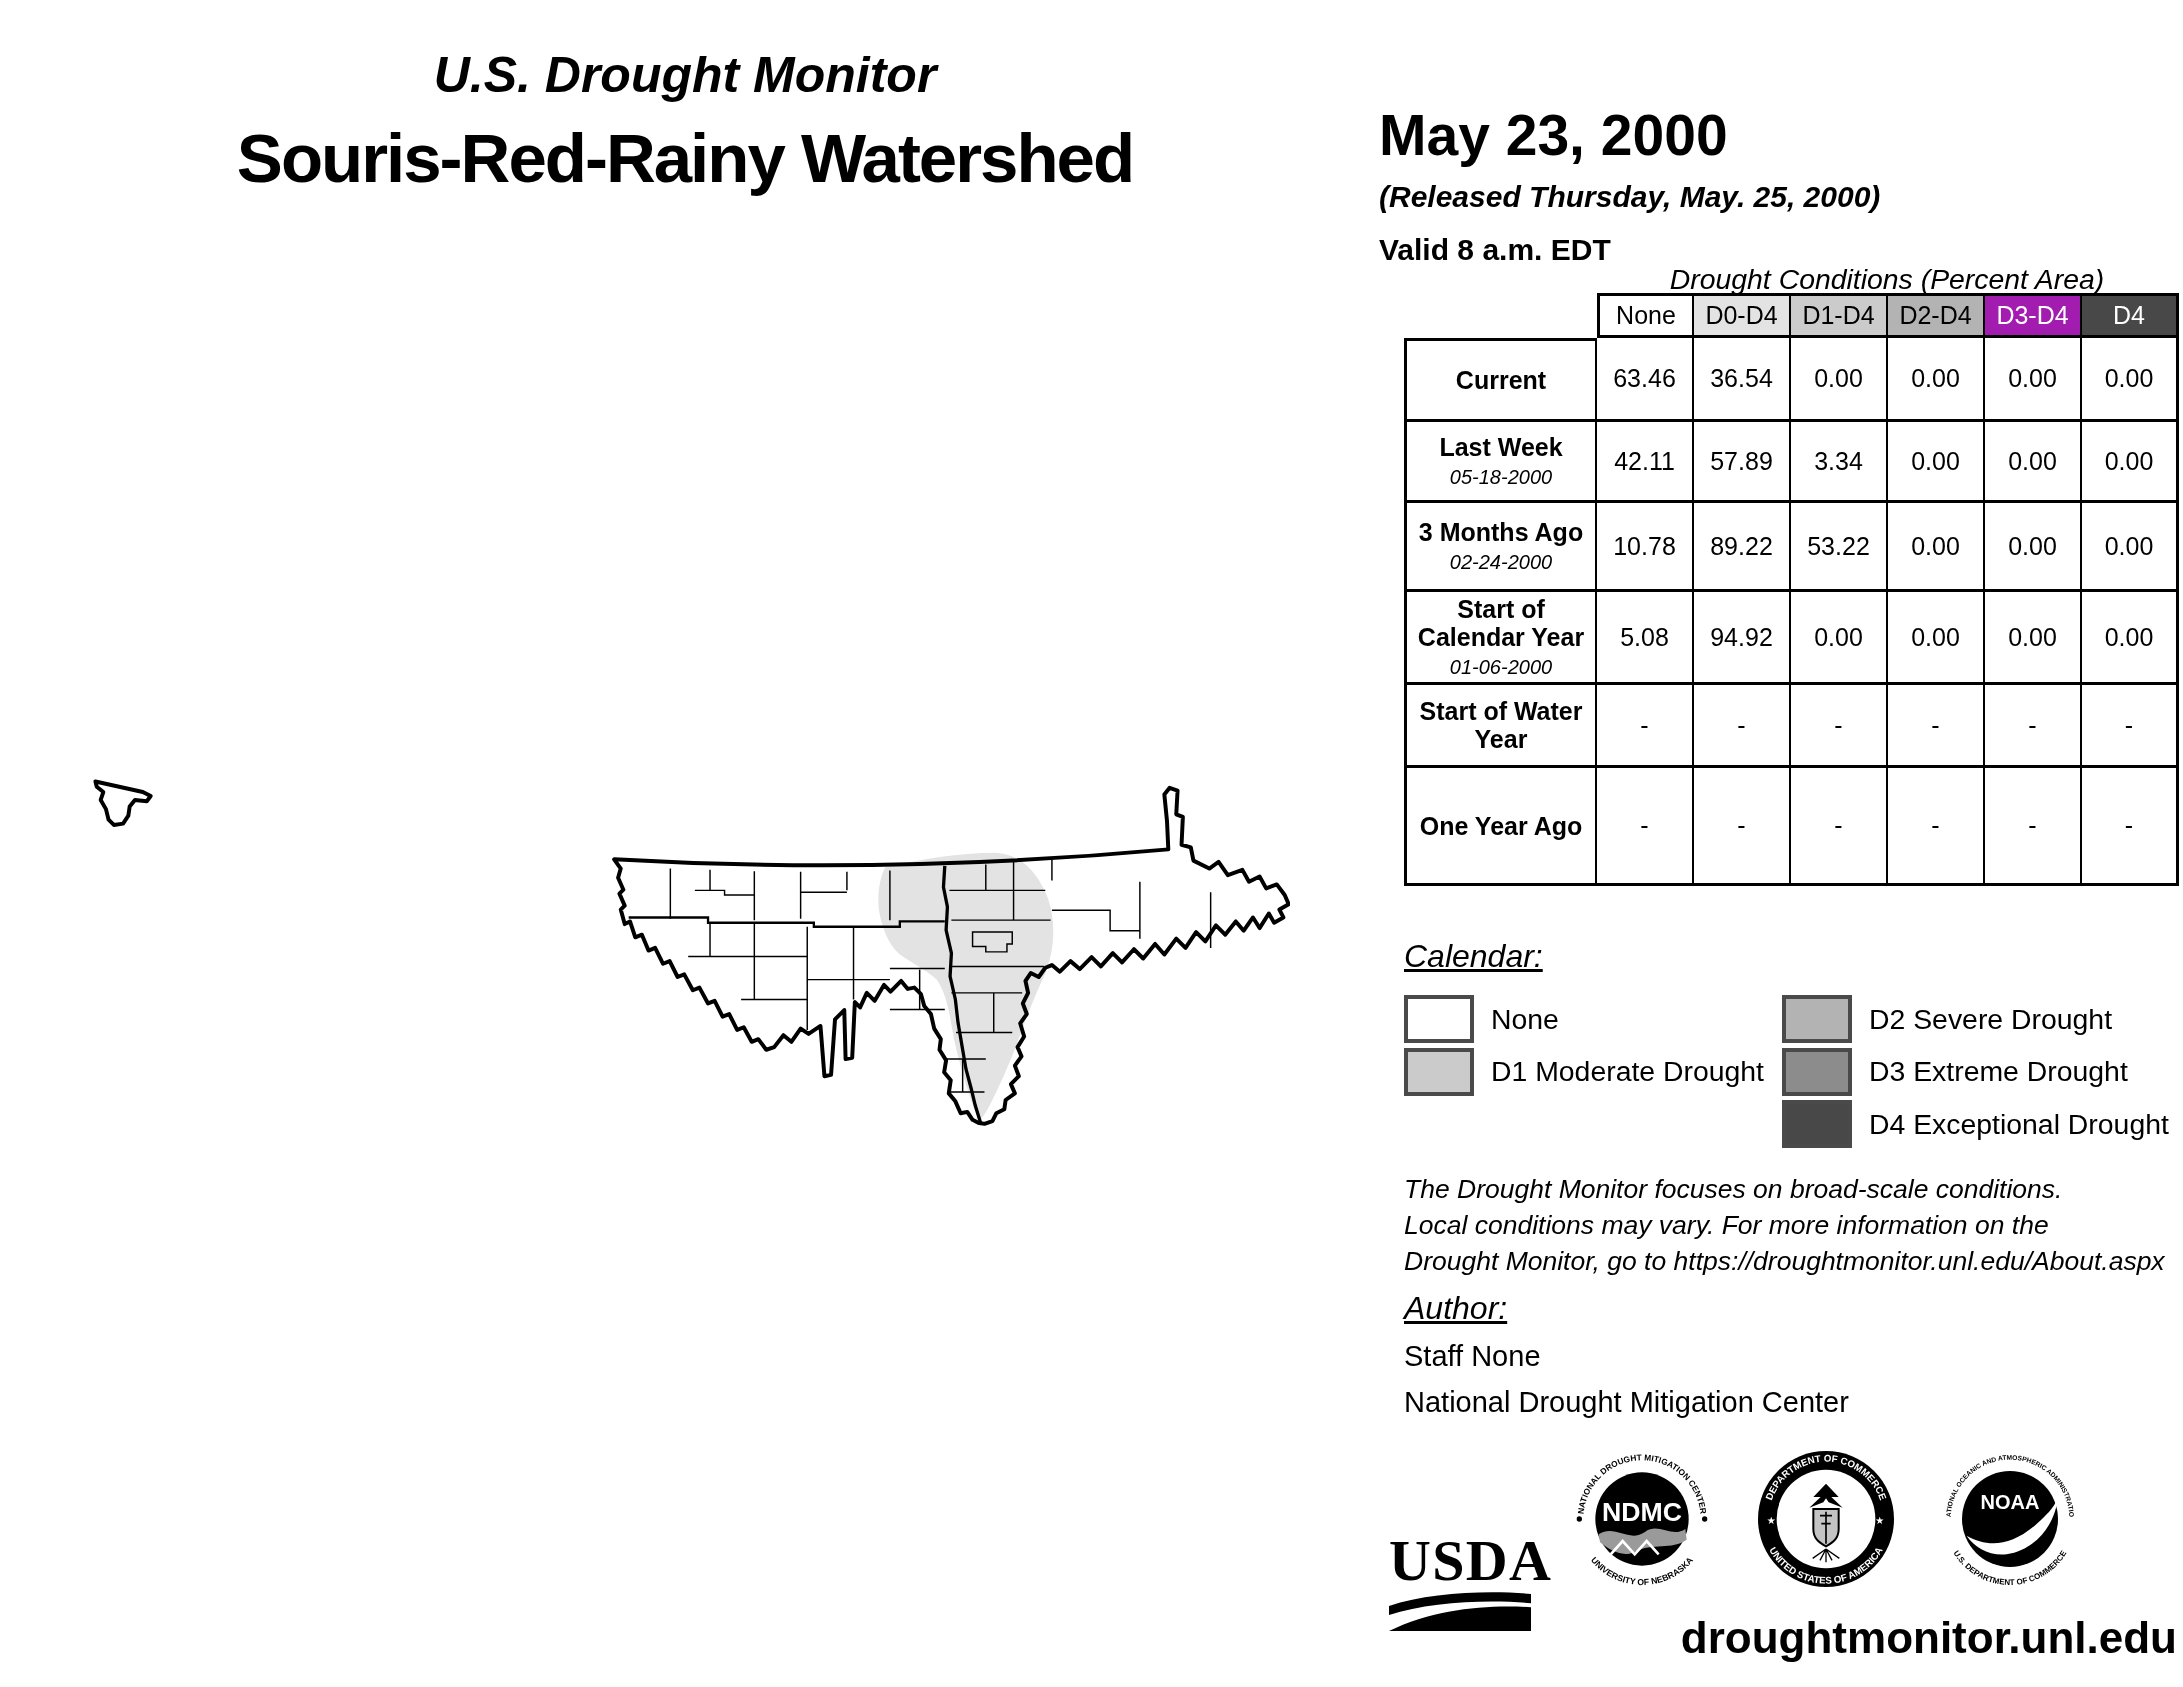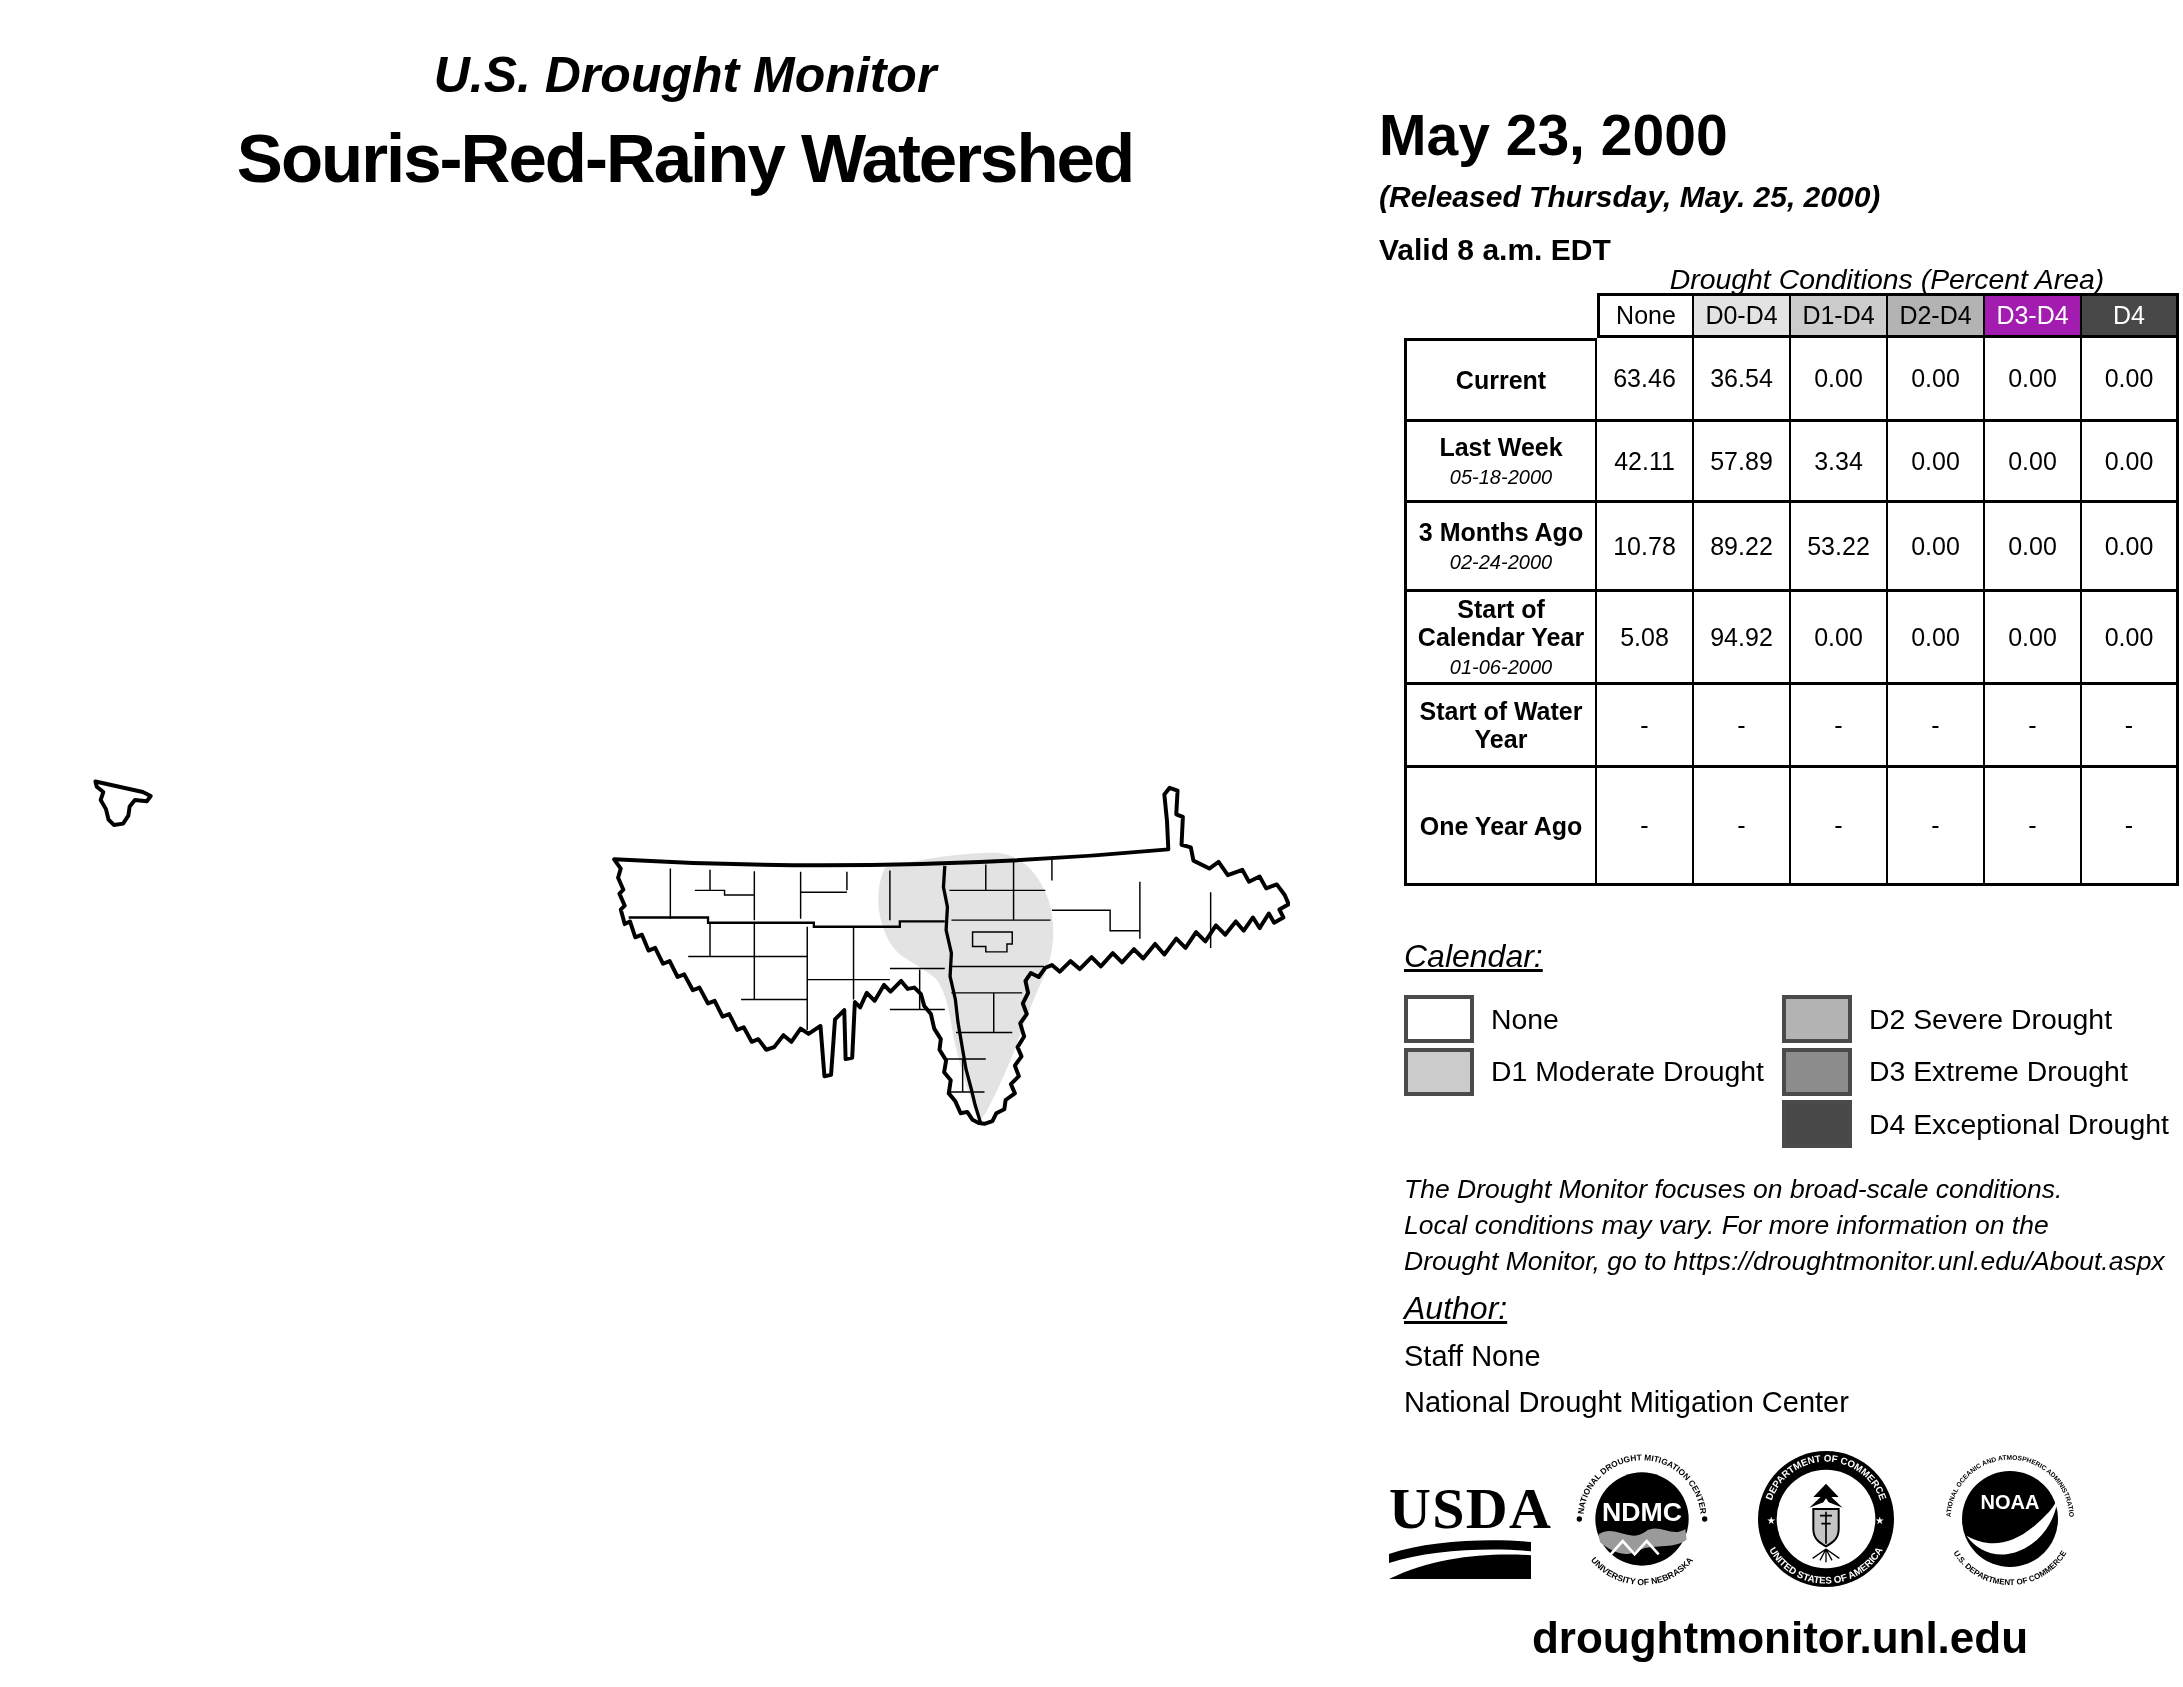--- a/index.html
+++ b/index.html
@@ -46,21 +46,21 @@
   .leg-label{font-size:28.4px;margin-left:17px;white-space:nowrap;}
 
   
   .disclaimer{left:1404px;top:1172px;width:781px;font-size:26.5px;font-style:italic;line-height:1.35;white-space:pre-line;}
   .author-block{left:1404px;top:1290px;width:781px;}
   .author-line{font-size:29px;margin-top:13.2px;}
 
   
   .logo{position:absolute;}
   .usda-text{font-family:"Liberation Serif",serif;font-weight:bold;font-size:58px;letter-spacing:1.3px;line-height:1;}
-  .footer-url{left:1383px;top:1613px;width:794px;text-align:center;font-size:44px;font-weight:bold;}
+  .footer-url{left:1383px;top:1613px;width:794px;text-align:right;font-size:44px;font-weight:bold;}
 
   svg{display:block;}
   .ringtext{font-family:"Liberation Sans",sans-serif;font-weight:bold;}
 </style>
 </head>
 <body>
 
 <div class="page">
 
   <div class="abs title-block">
@@ -241,21 +241,21 @@
   <div class="abs disclaimer">The Drought Monitor focuses on broad-scale conditions.
 Local conditions may vary. For more information on the
 Drought Monitor, go to https://droughtmonitor.unl.edu/About.aspx</div>
 
   <div class="abs author-block">
     <span class="sec-title">Author:</span>
     <div class="author-line">Staff None</div>
     <div class="author-line">National Drought Mitigation Center</div>
   </div>
 
-  <div class="logo" style="left:1389px;top:1480px;width:142px;">
+  <div class="logo" style="left:1389px;top:1532px;width:142px;">
     <div class="usda-text">USDA</div>
     <svg width="142" height="41" viewBox="0 0 215 62">
       <path d="M0,24 C60,4 150,0 215,6 L215,20 C150,14 60,18 0,38 Z" fill="#000"></path>
       <path d="M0,62 C70,28 150,22 215,26 L215,62 Z" fill="#000"></path>
     </svg>
   </div>
 
   <svg class="logo" style="left:1572px;top:1449px;" width="140" height="140" viewBox="0 0 210 210">
     <defs>
       <path id="ndmcTop" d="M17,105 A88,88 0 1 1 193,105"></path>

